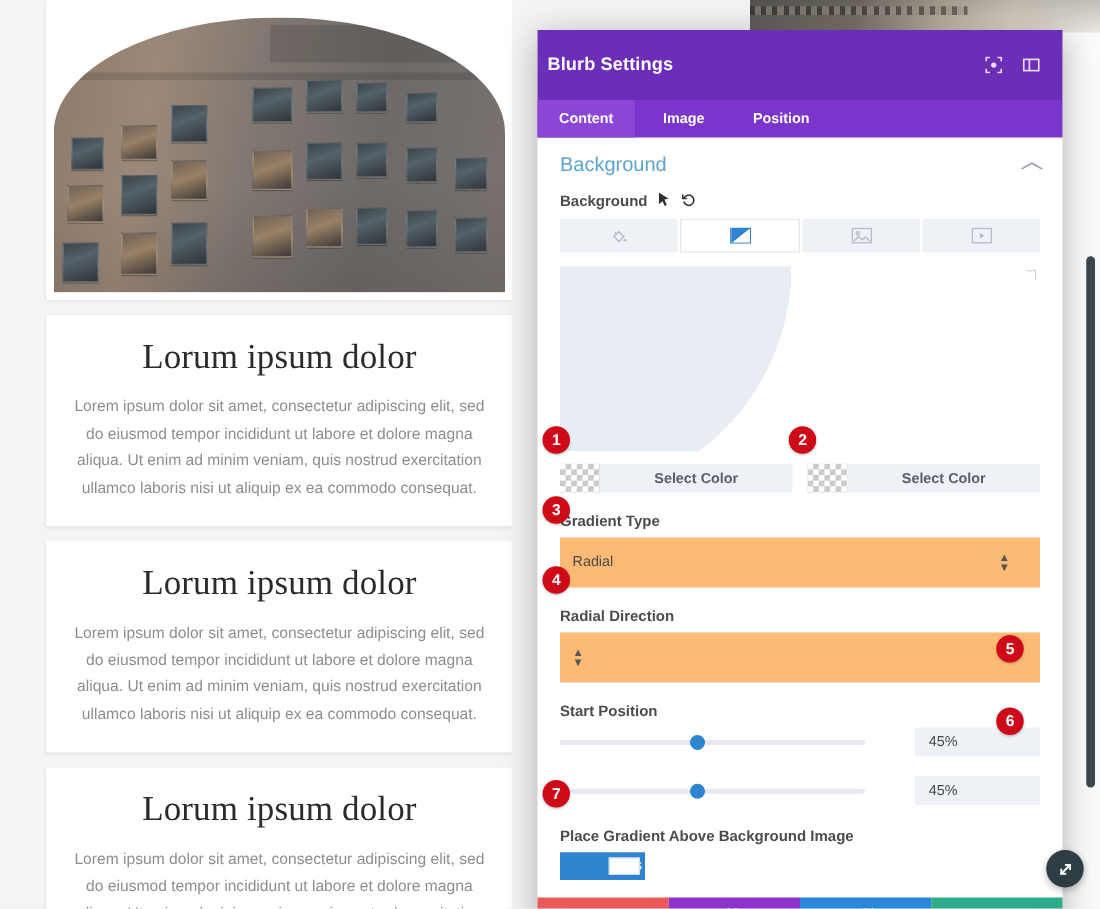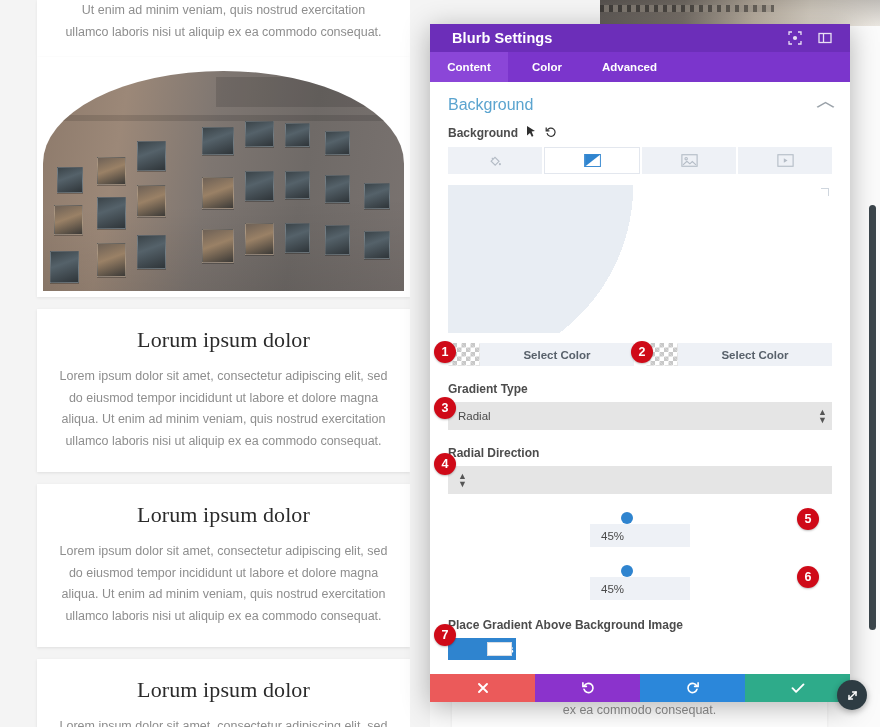--- a/index.html
+++ b/index.html
@@ -71,42 +71,42 @@
 
   .blurb-card {
     background: #ffffff;
     margin-top: 12px;
     padding: 18px 22px 20px 22px;
     text-align: center;
     box-shadow: 0 1px 3px rgba(0,0,0,.09);
   }
   .blurb-title {
     font-family: "Liberation Serif", serif;
-    font-size: 22px;
+    font-size: 28px;
     color: #2b2b2b;
     font-weight: 400;
     margin-bottom: 13px;
     letter-spacing: .1px;
   }
 
   
   .modal {
     position: absolute;
     left: 430px; top: 24px;
     width: 420px;
     background: #ffffff;
     box-shadow: 0 5px 26px rgba(0,0,0,.30);
     z-index: 40;
   }
   .modal-header {
-    height: 28px;
+    height: 56px;
     background: #6c2eb9;
     display: flex;
     align-items: center;
-    padding: 0 14px 0 22px;
+    padding: 0 14px 0 8px;
   }
   .modal-title {
     color: #ffffff;
     font-size: 14.5px;
     font-weight: bold;
     flex: 1;
     letter-spacing: .1px;
   }
   .hdr-icon {
     width: 22px; height: 22px;
@@ -219,42 +219,41 @@
   }
 
   .grp { margin: 16px 18px 0 18px; }
   .grp-label {
     font-size: 12px;
     color: #4c4c4c;
     font-weight: bold;
     margin-bottom: 6px;
   }
   .select-box {
-    height: 28px;
-    background: #e5e5e5;
+    height: 40px;
+    background: #fdba74;
     display: flex;
     align-items: center;
-    padding: 0 5px 0 10px;
+    padding: 0 24px 0 10px;
     font-size: 11.5px;
     color: #4a4a4a;
   }
   .select-box span.val { flex: 1; }
   .spin {
     font-size: 9px;
     color: #555;
     line-height: .9;
     text-align: center;
   }
 
   .slider-row {
     display: flex;
     align-items: center;
     gap: 14px;
     margin-top: 6px;
-    flex-direction: column;
   }
   .slider {
     position: relative;
     flex: 1;
     height: 16px;
     margin-right: 26px;
   }
   .slider .track {
     position: absolute;
     left: 0; right: 0; top: 6px;
@@ -393,23 +392,20 @@
 <div class="page">
 
   <div class="top-photo">
     <div class="band"></div>
   </div>
   <div class="right-white"></div>
   <div class="white-gap"></div>
 
   <div class="content-col">
 
-    <div class="intro-card">
-      <p class="body-text">Ut enim ad minim veniam, quis nostrud exercitation ullamco laboris nisi ut aliquip ex ea commodo consequat.</p>
-    </div>
 
     <div class="photo-card">
       <div class="photo">
         <div class="photo-inner">
           <div class="cornice" style="left:48%;top:6px;width:52%;height:30px;"></div>
           <div class="cornice" style="left:0;top:44px;width:100%;height:6px;"></div>
 
           <div class="win" style="left:4%;top:96px;width:7%;height:26px;"></div>
           <div class="win warm" style="left:15%;top:86px;width:8%;height:28px;"></div>
           <div class="win" style="left:26%;top:70px;width:8%;height:30px;"></div>
@@ -472,22 +468,22 @@
       <div class="hdr-icon">
         <svg width="14" height="14" viewBox="0 0 14 14" fill="none" stroke="#ffffff" stroke-width="1.3">
           <rect x="1" y="2.5" width="12" height="9"></rect>
           <line x1="5.5" y1="2.5" x2="5.5" y2="11.5"></line>
         </svg>
       </div>
     </div>
 
     <div class="modal-tabs">
       <div class="tab active">Content</div>
-      <div class="tab">Color</div>
-      <div class="tab">Advanced</div>
+      <div class="tab">Image</div>
+      <div class="tab">Position</div>
     </div>
 
     <div class="section-head">
       <div class="section-title">Background</div>
       <div class="chev">
         <svg width="13" height="8" viewBox="0 0 13 8" fill="none" stroke="#9aa2a9" stroke-width="1.3">
           <path d="M1 6.2L6.5 1.6 12 6.2"></path>
         </svg>
       </div>
     </div>
@@ -560,20 +556,21 @@
     </div>
 
     <div class="grp">
       <div class="grp-label">Radial Direction</div>
       <div class="select-box">
         <span class="spin">▲<br>▼</span>
       </div>
     </div>
 
     <div class="grp">
+      <div class="grp-label">Start Position</div>
       <div class="slider-row">
         <div class="slider">
           <div class="track"></div>
           <div class="knob" style="left: calc(45% - 6px);"></div>
         </div>
         <div class="value-box">45%</div>
       </div>
     </div>
 
     <div class="grp">

